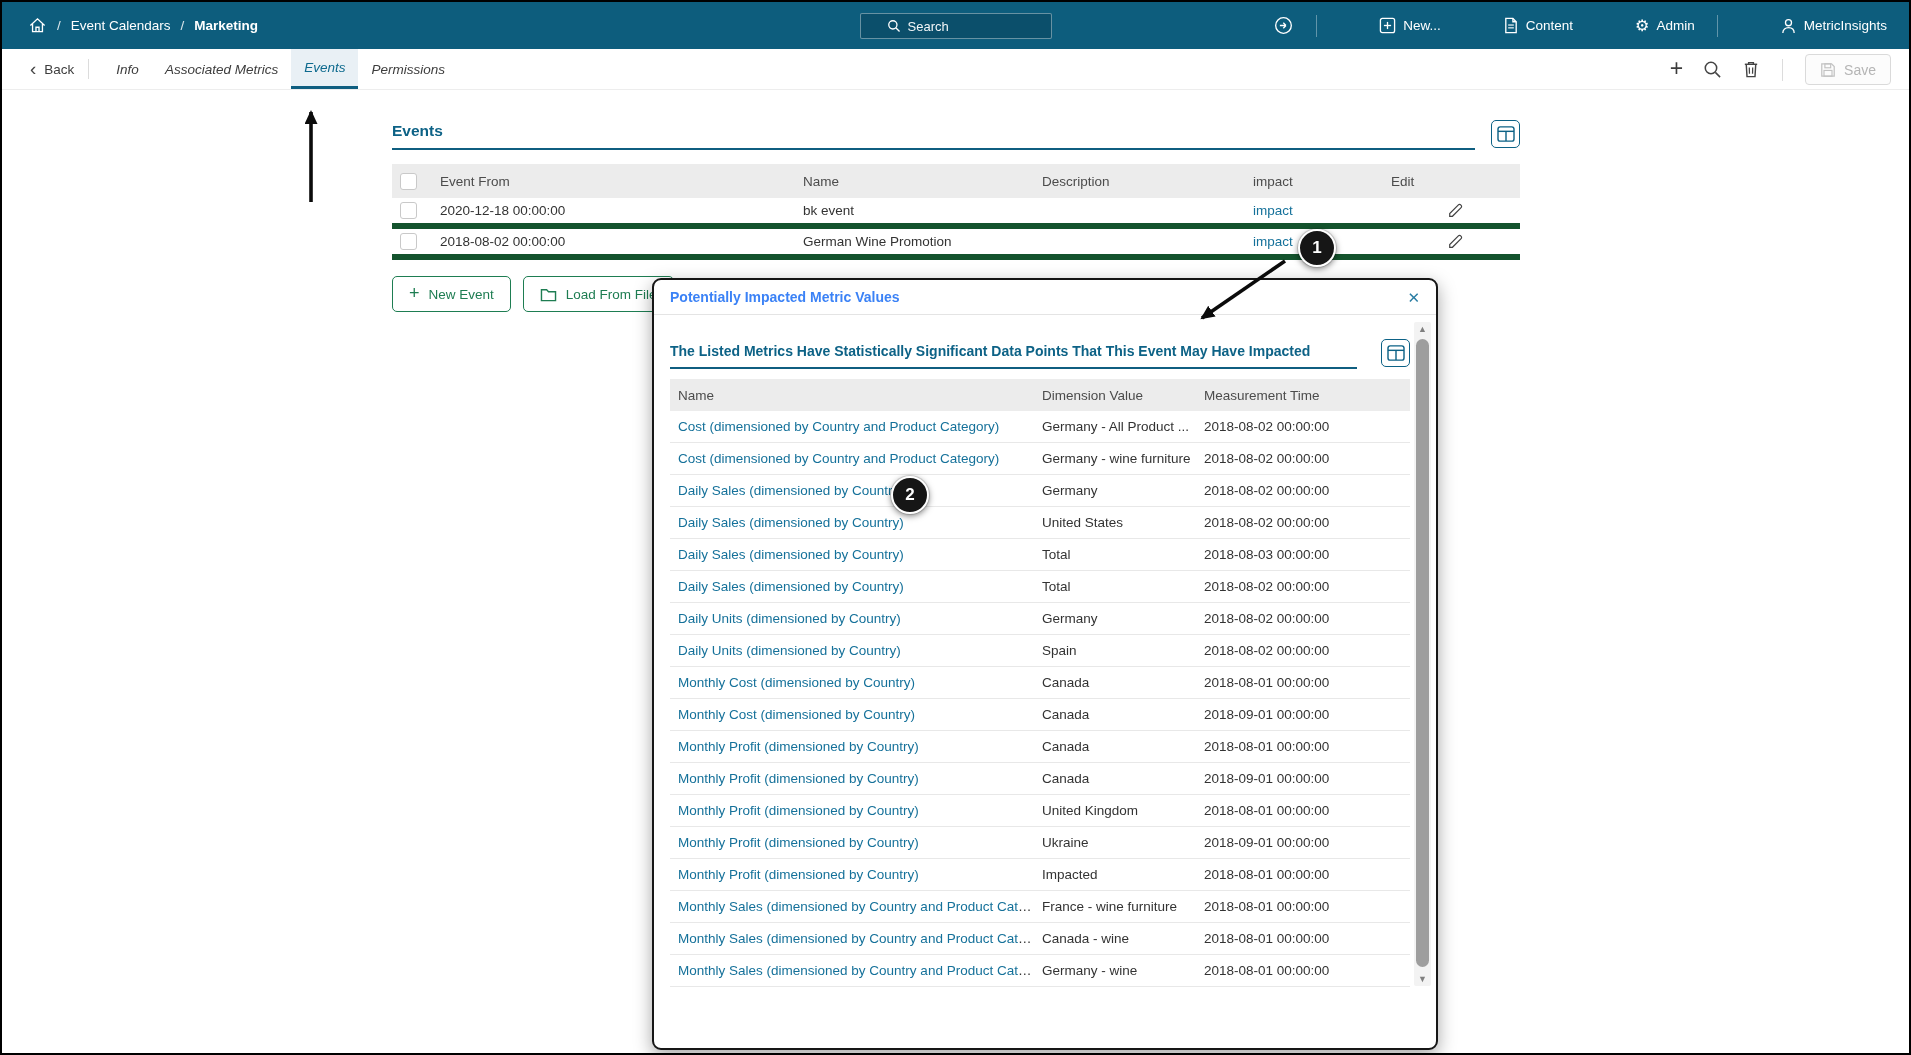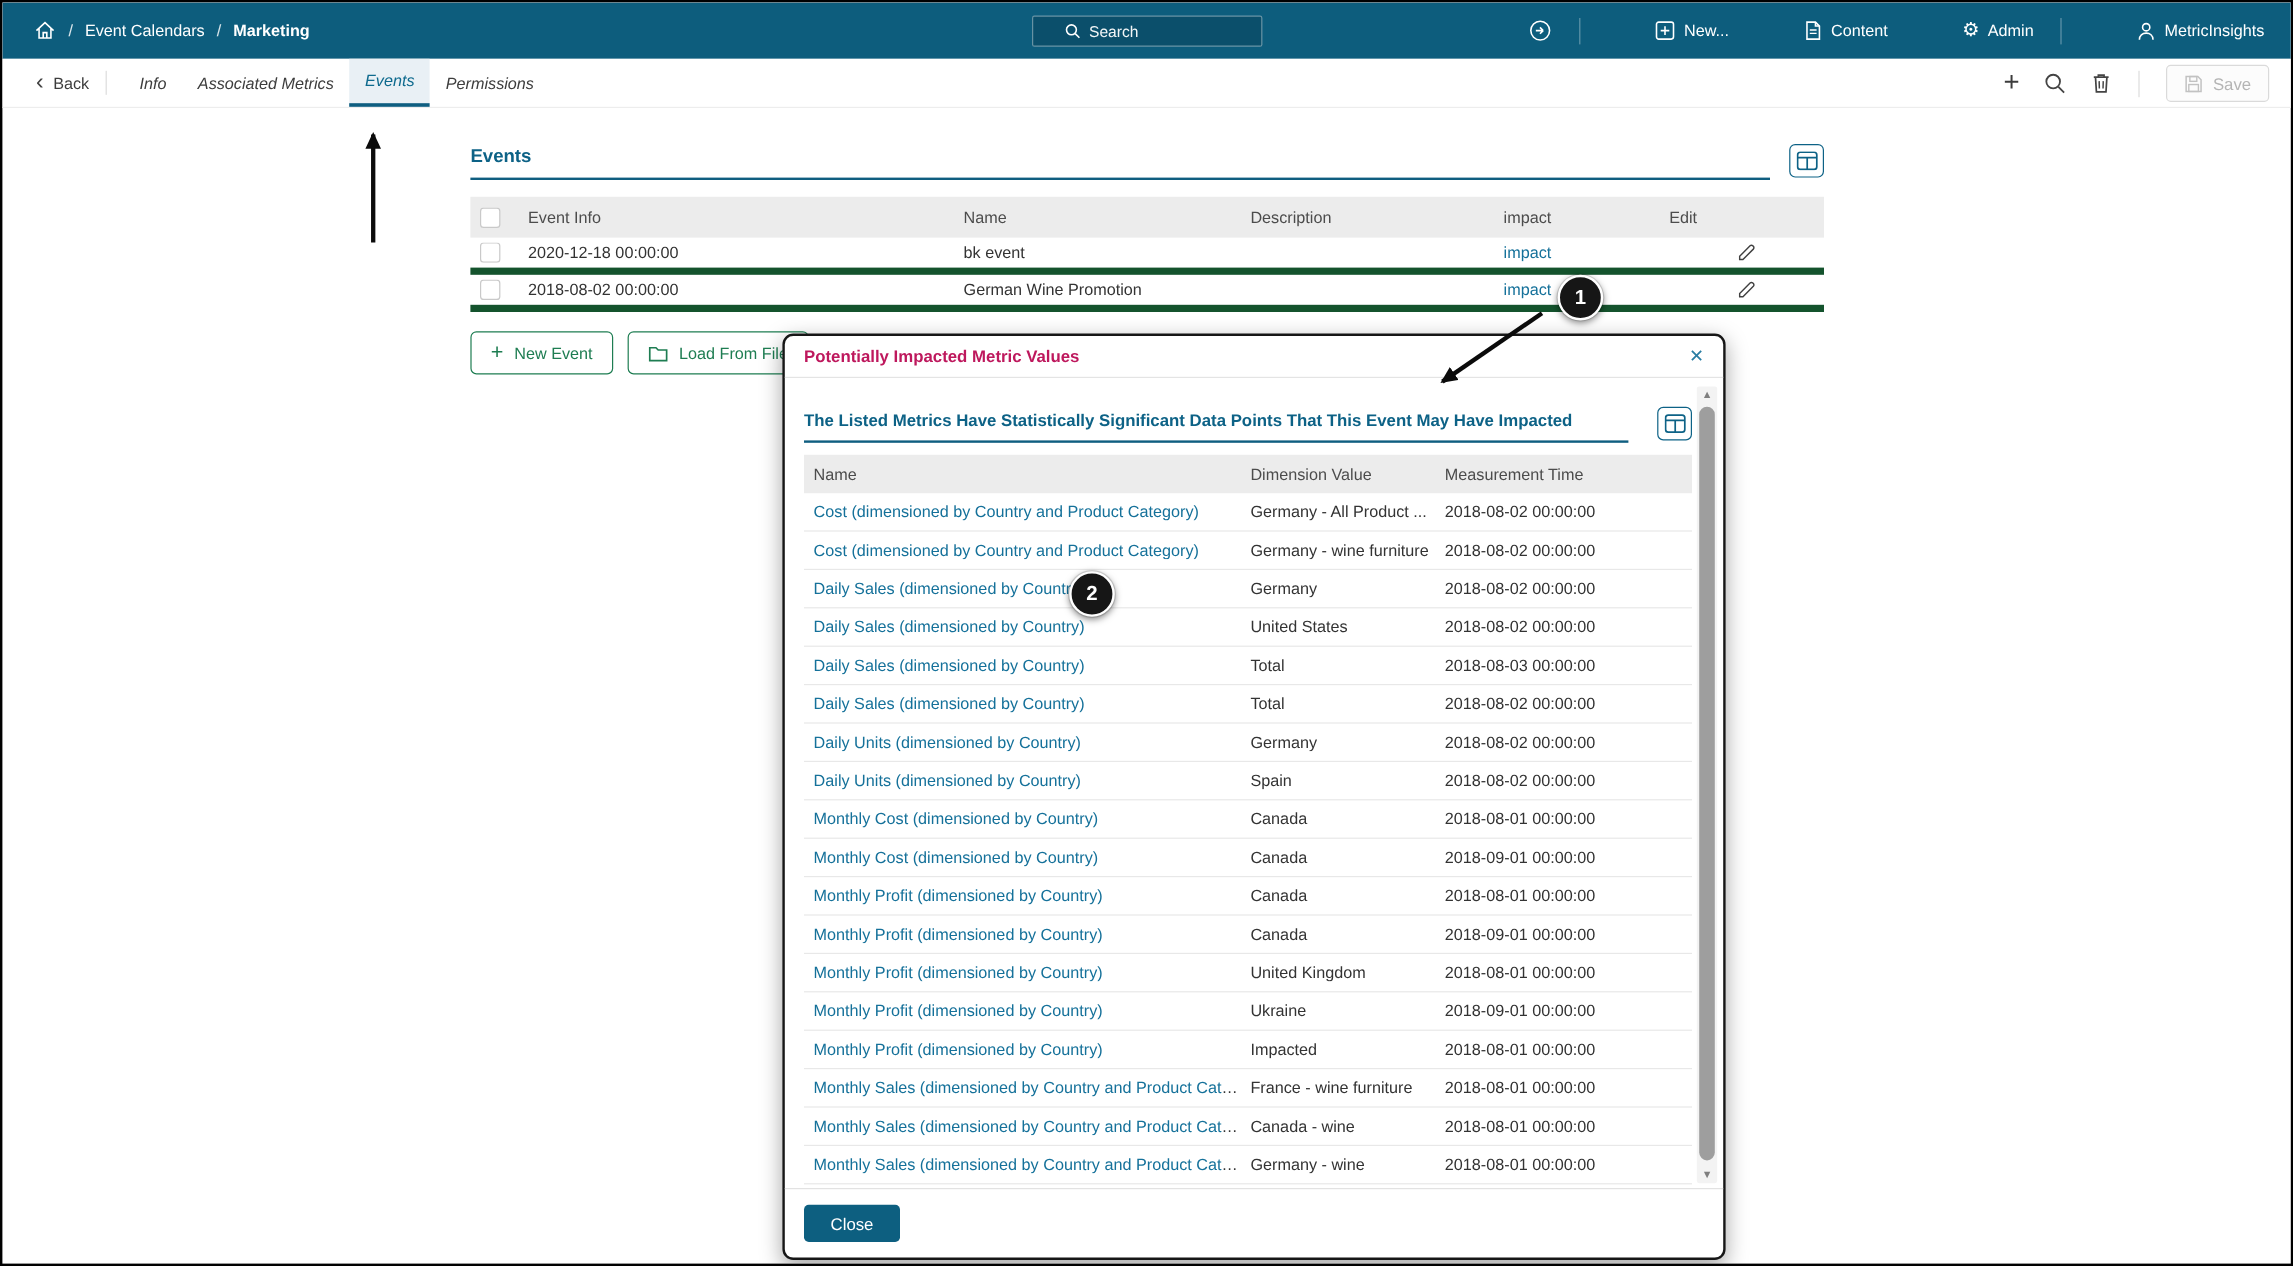--- a/index.html
+++ b/index.html
@@ -90,21 +90,21 @@
   
   .modal {
     position:absolute; left:650px; top:276px; width:786px; height:772px;
     background:#fff; border:2px solid #161616; border-radius:9px; z-index:10;
     box-shadow:0 6px 18px rgba(0,0,0,.35);
   }
   .modal-header {
     height:35px; border-bottom:1px solid #e4e4e4; display:flex; align-items:center;
     justify-content:space-between; padding:0 16px;
   }
-  .modal-title { color:#be185d; font-size:14px; font-weight:bold; }
+  .modal-title { color:#3b82f6; font-size:14px; font-weight:bold; }
   .modal-x { color:#2a7da3; font-size:15px; cursor:pointer; line-height:1; }
   .modal-body { position:absolute; top:35px; left:0; right:26px; bottom:58px; padding:24px 0 0 16px; }
   .mhead-row { display:flex; align-items:flex-end; gap:24px; }
   .mhead-wrap { flex:1; border-bottom:2px solid #0f5e80; padding-bottom:7px; }
   .mheading { color:#0d6286; font-size:14px; font-weight:bold; white-space:nowrap; }
   .mtable { margin-top:10px; font-size:13.5px; color:#333; }
   .mrow { display:grid; grid-template-columns:364px 162px 206px; align-items:center; }
   .mrow.head { background:#ececec; height:32px; color:#4c4c4c; }
   .mrow.body { height:32px; border-bottom:1px solid #e8e8e8; }
   .mcell { padding-left:8px; overflow:hidden; white-space:nowrap; text-overflow:ellipsis; }
@@ -265,21 +265,21 @@
             <line x1="10" y1="6" x2="10" y2="17" stroke="#0d6286" stroke-width="1.6"></line>
           </svg>
       </span>
     </div>
 
     <div class="etable">
       <div class="erow head">
         <div class="cell" style="padding-left:0;">
             <input type="checkbox" class="cb" style="">
           </div>
-        <div class="cell">Event Info</div>
+        <div class="cell">Event From</div>
         <div class="cell">Name</div>
         <div class="cell">Description</div>
         <div class="cell">impact</div>
         <div class="cell">Edit</div>
       </div>
       <div class="erow body">
         <div class="cell" style="padding-left:0;">
             <input type="checkbox" class="cb" style="">
           </div>
         <div class="cell">2020-12-18 00:00:00</div>
@@ -465,23 +465,20 @@
   </div>
       </div>
     </div>
 
     <div class="mscroll">
       <span class="arrow up">▲</span>
       <span class="thumb"></span>
       <span class="arrow down">▼</span>
     </div>
 
-    <div class="modal-footer">
-      <button class="closebtn">Close</button>
-    </div>
   </div>
 
   <svg class="anno-svg" width="1911" height="1055">
     <defs>
       <marker id="ah" markerUnits="userSpaceOnUse" markerWidth="18" markerHeight="16" refX="12" refY="6.5" orient="auto">
         <path d="M0 0 L14 6.5 L0 13 Z" fill="#0b0b0b"></path>
       </marker>
     </defs>
     <line x1="309" y1="200" x2="309" y2="110" stroke="#0b0b0b" stroke-width="3.6" marker-end="url(#ah)"></line>
     <line x1="1283" y1="259" x2="1200" y2="316" stroke="#0b0b0b" stroke-width="3.6" marker-end="url(#ah)"></line>

